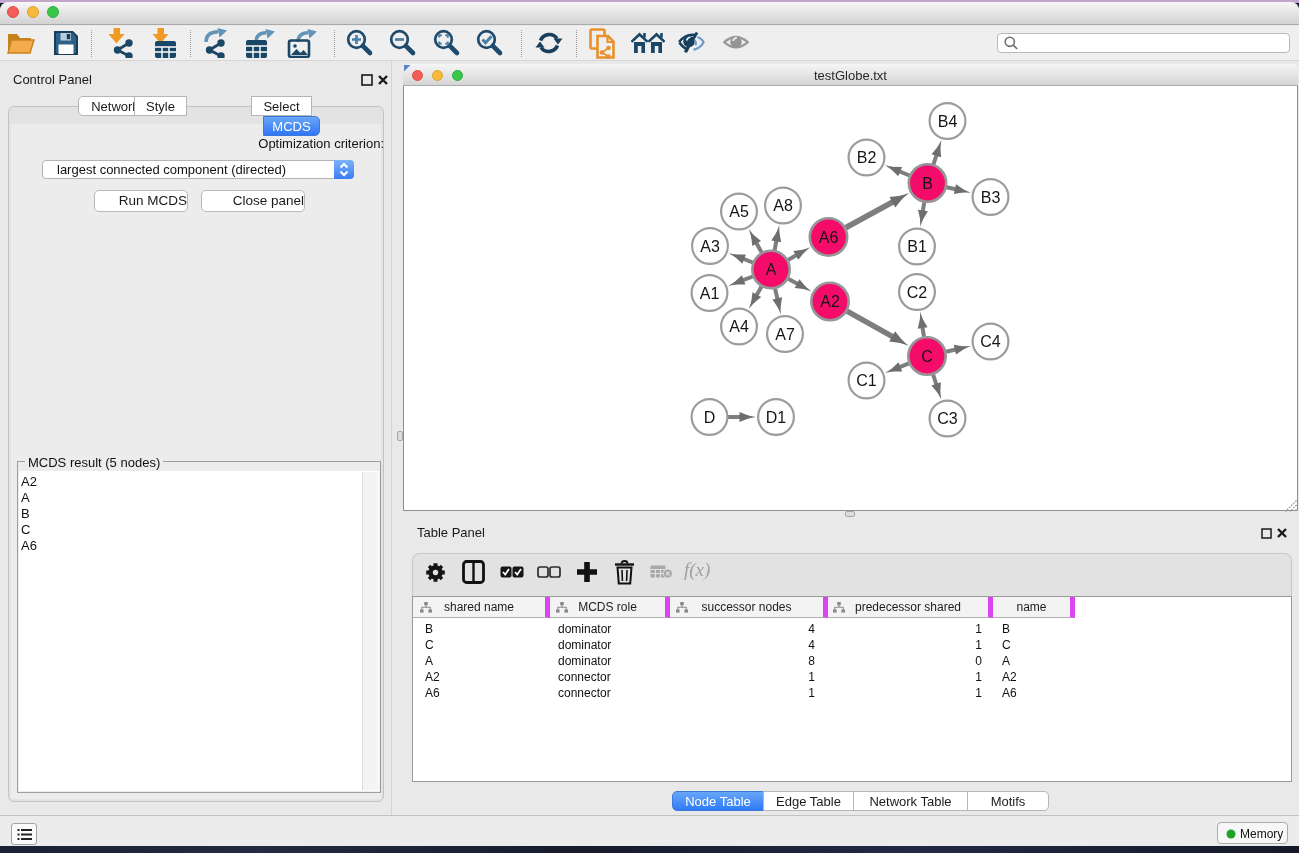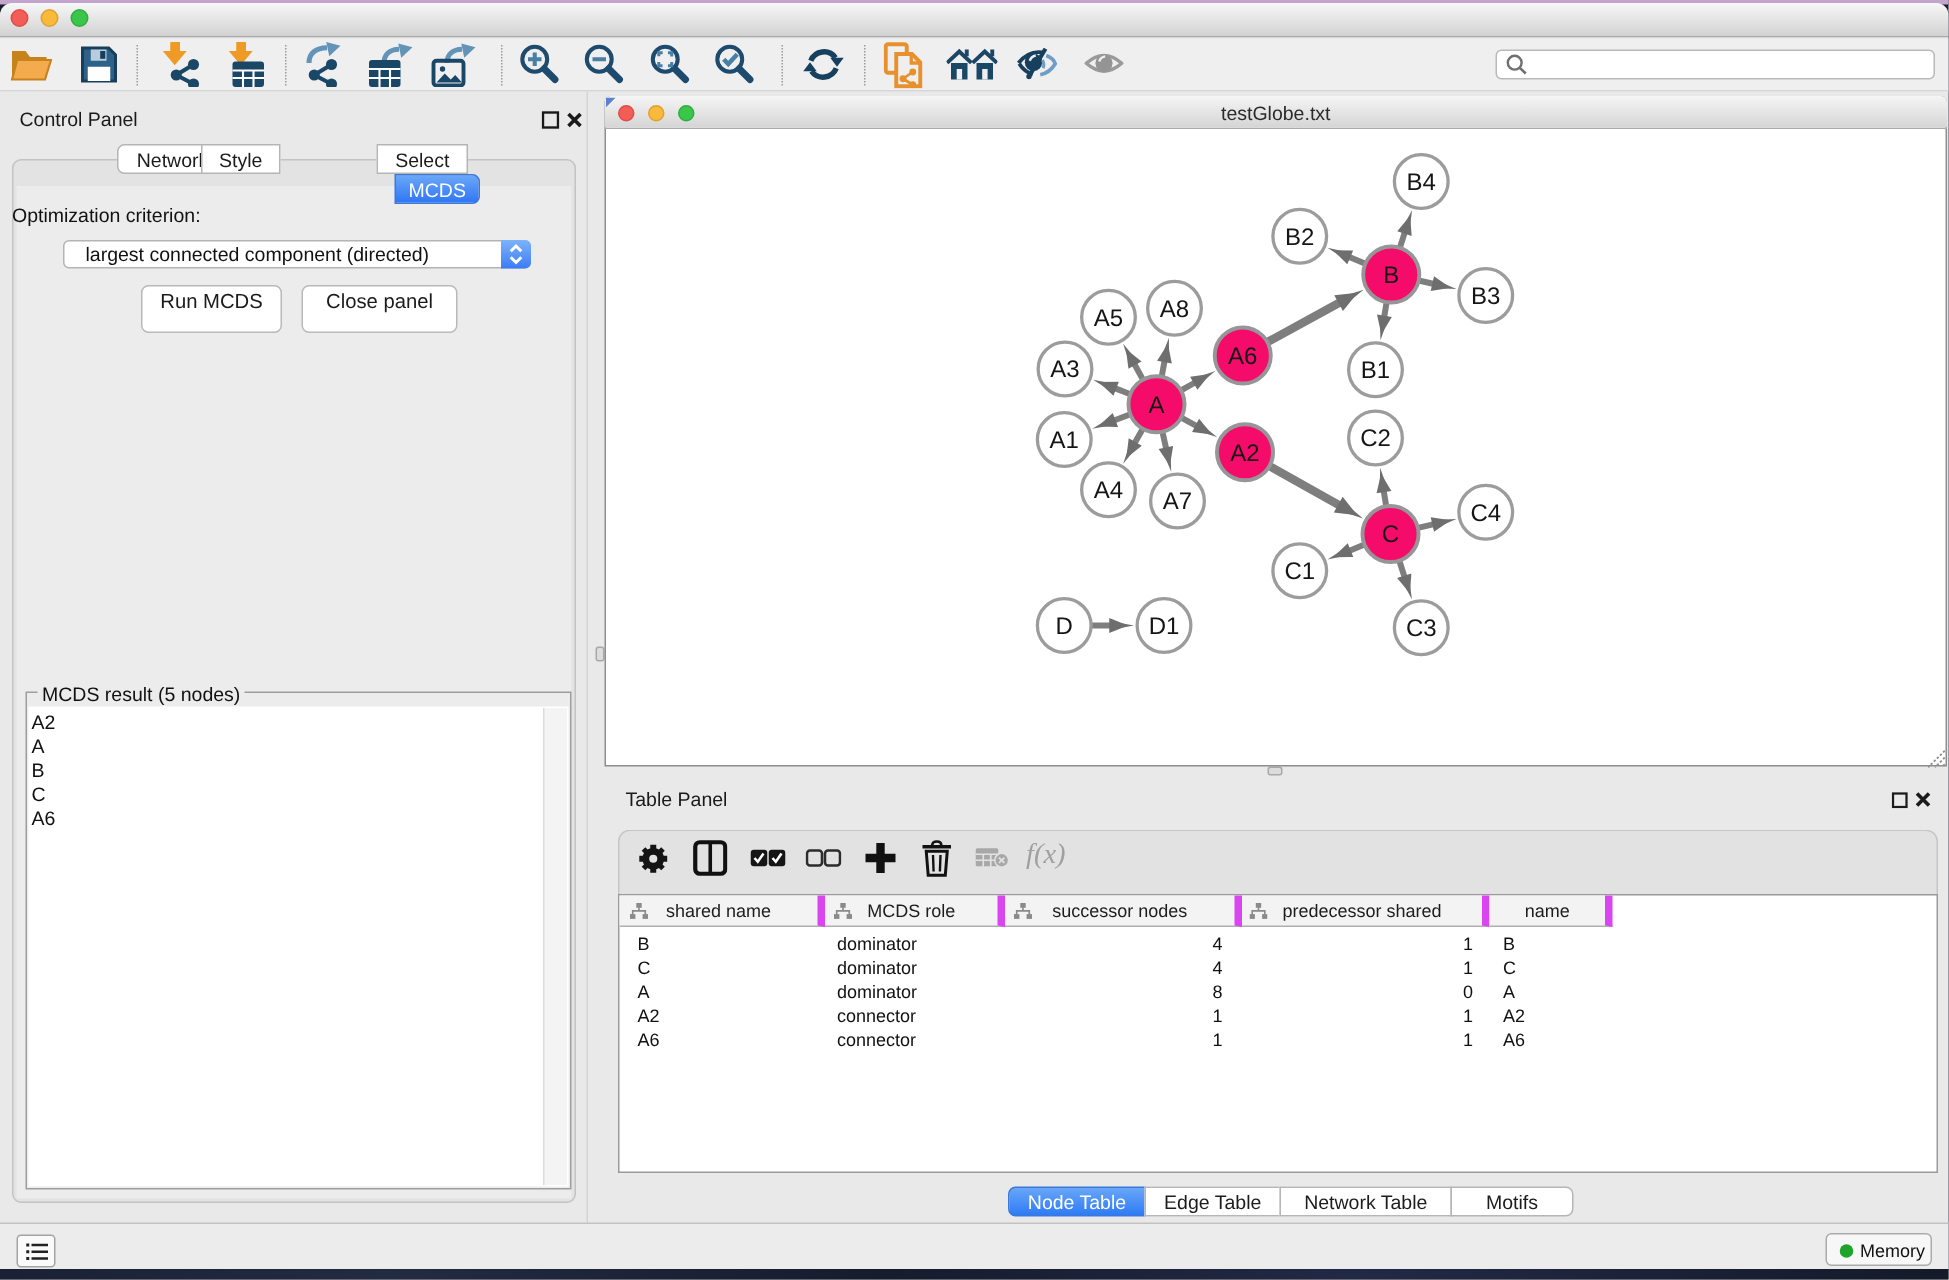--- a/index.html
+++ b/index.html
@@ -12,25 +12,25 @@
 .light { width:12px; height:12px; border-radius:50%; top:4px; }
 #title-main { left:0; width:1299px; top:7px; text-align:center; font-size:13px; color:#3c3c3c; }
 #toolbar { left:0; top:26px; width:1299px; height:35px; background:#efefef; border-bottom:1px solid #d6d6d6; }
 .tsep { top:30px; width:1px; height:27px; border-left:1px dotted #9a9a9a; }
 #searchbox { left:997px; top:33px; width:293px; height:20px; background:#fff; border:1px solid #b9b9b9; border-radius:4px; }
 #cp-title { left:13px; top:72px; font-size:13px; color:#1a1a1a; }
 #cp-inner { left:8px; top:106px; width:376px; height:696px; background:#e3e3e3; border:1px solid #c3c3c3; border-radius:6px; }
 #cp-content { left:11px; top:124px; width:370px; height:675px; background:#ececec; }
 .tab { top:96px; height:20px; background:#fff; border:1px solid #b5b5b5; font-size:13px; color:#1b1b1b; text-align:center; line-height:19px; }
 #tab-mcds { background:linear-gradient(#6aa7f8,#3076f5); color:#fff; border-color:#3c78d8; border-radius:0 5px 5px 0;margin-top:20px; }
-#opt-label { left:8px; top:136px; width:376px; text-align:left; font-size:13px; color:#111; }
+#opt-label { left:8px; top:136px; width:376px; text-align:right; font-size:13px; color:#111; }
 #dropdown { left:42px; top:160px; width:312px; height:19px; background:#fff; border:1px solid #b4b4b4; border-radius:4px; }
 #dd-text { left:14px; top:1px; font-size:13px; color:#111; }
 #dd-step { right:-1px; top:-1px; width:20px; height:19px; background:linear-gradient(#7db3f9,#3b7cf6); border-radius:0 4px 4px 0; }
-.btn { top:190px; height:32px; background:#fff; border:1px solid #b9b9b9; border-radius:5px; font-size:13.5px; color:#1b1b1b; text-align:center; line-height:20px; }
+.btn { top:190px; height:22px; background:#fff; border:1px solid #b9b9b9; border-radius:5px; font-size:13.5px; color:#1b1b1b; text-align:right; line-height:20px; }
 #fieldset { left:17px; top:461px; width:364px; height:332px; border:1px solid #9e9e9e; }
 #fs-label { left:25px; top:455px; font-size:13px; color:#111; background:#ececec; padding:0 3px; }
 #fs-list { left:19px; top:471px; width:360px; height:320px; background:#fff; font-size:13px; color:#111; line-height:16px; padding:3px 0 0 2px; }
 #fs-scroll { left:362px; top:472px; width:16px; height:318px; background:#f4f4f4; border-left:1px solid #dcdcdc; }
 #vnub { left:397px; top:431px; width:6px; height:10px; background:#dcdcdc; border:1px solid #a8a8a8; border-radius:2px; }
 #hnub { left:845px; top:511px; width:10px; height:6px; background:#dcdcdc; border:1px solid #a8a8a8; border-radius:2px; }
 #netwin { left:403px; top:64px; width:895px; height:447px; background:#fff; border:1px solid #8e8e8e; border-radius:4px 4px 0 0; }
 #net-titlebar { left:403px; top:64px; width:895px; height:22px; background:linear-gradient(#f5f5f5,#d5d5d5); border-bottom:1px solid #ababab; border-radius:4px 4px 0 0; }
 #net-title { left:403px; width:895px; top:68px; text-align:center; font-size:13px; color:#2a2a2a; }
 .nlight { width:11px; height:11px; border-radius:50%; top:70px; }

